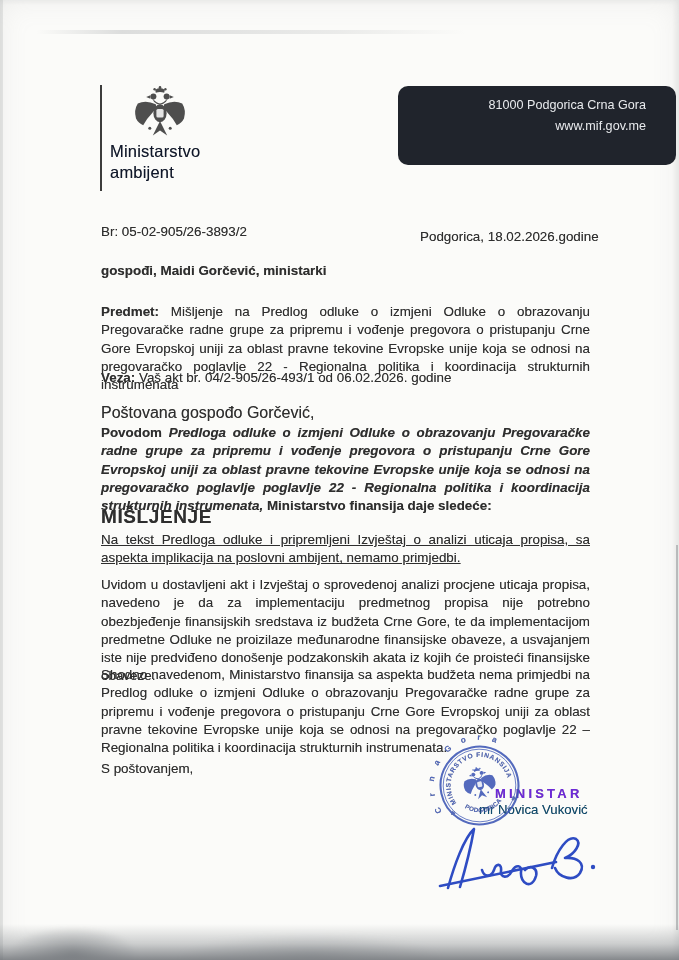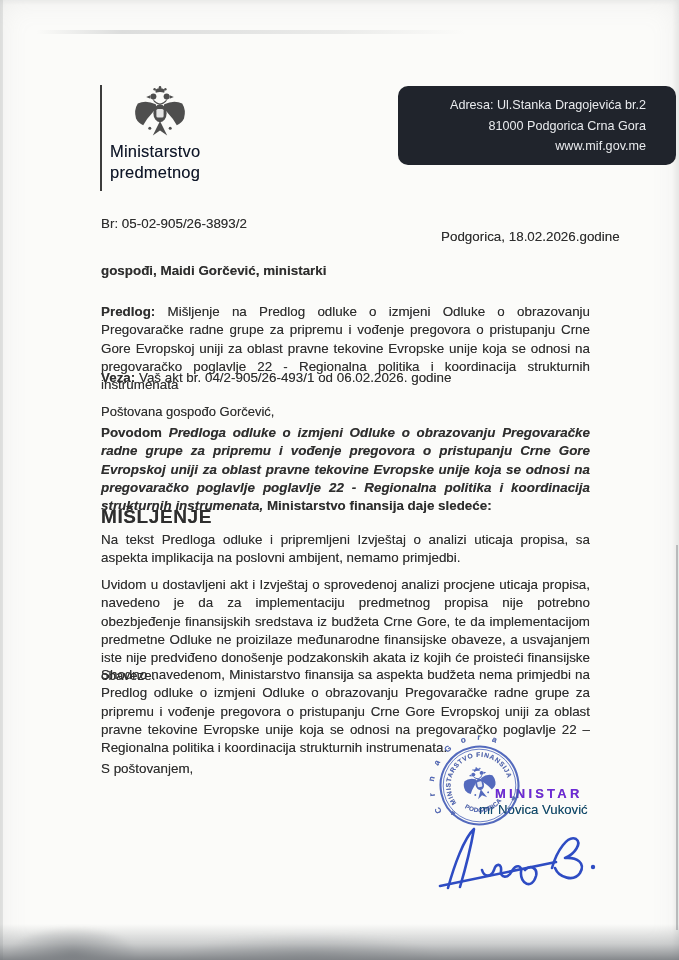--- a/index.html
+++ b/index.html
@@ -22,30 +22,30 @@
   .crest{left:124px;top:85px;width:72px;height:54px;color:#4e4e4e;}
   .ministry{left:110px;top:141px;font-size:16.5px;line-height:20.5px;color:#0f172a;letter-spacing:.2px;}
 
   .addr-box{
     left:398px;top:86px;width:278px;height:79px;box-sizing:border-box;
     background:#20242c;border-radius:10px;color:#e9ebee;
     font-size:12.6px;line-height:20.5px;text-align:right;
     padding:9px 30px 0 0;text-shadow:none;
   }
 
-  .refnum{left:101px;top:216px;font-size:13.4px;text-align:right;}
-  .date{left:441px;top:229px;font-size:13.4px;}
+  .refnum{left:101px;top:224px;font-size:13.4px;text-align:right;}
+  .date{left:420px;top:229px;font-size:13.4px;}
 
   .recipient{left:101px;top:261px;width:505px;font-size:13.4px;line-height:19.5px;}
   .subject{left:101px;top:303px;width:489px;}
   .veza{left:101px;top:370px;font-size:13.4px;}
-  .salut{left:101px;top:404px;font-size:13px;}
+  .salut{left:101px;top:404px;font-size:16px;}
   .para1{left:101px;top:424px;width:489px;font-weight:bold;}
   .heading{left:101px;top:506px;width:489px;text-align:left;font-size:19px;letter-spacing:.6px;}
-  .p2{left:101px;top:531px;width:489px;}
+  .p2{left:101px;top:531px;width:489px;text-decoration:underline;}
   .p3{left:101px;top:576px;width:489px;}
   .p4{left:101px;top:666px;width:489px;}
   .closing{left:101px;top:761px;font-size:13.4px;}
 
   .min-title{left:495px;top:786px;font-size:13px;letter-spacing:3.2px;color:#6d28d9;}
   .min-name{left:479px;top:802px;font-size:13.2px;color:#0c4a6e;}
 
   .stamp{left:427px;top:733px;width:105px;height:105px;color:#3d57b5;opacity:.88;}
   .sig{left:438px;top:824px;width:170px;height:70px;}
 
@@ -88,37 +88,36 @@
       </g>
     </defs>
   </svg>
 
   <div class="abs lh-rule"></div>
   <svg class="abs crest" viewBox="0 0 100 90">
       <use href="#mne-eagle"></use>
     </svg>
   <div class="abs ministry">
     <div>Ministarstvo</div>
-    <div>predmetnog</div>
+    <div>ambijent</div>
   </div>
 
   <div class="abs addr-box">
-    <div>Adresa: Ul.Stanka Dragojevića br.2</div>
     <div>81000 Podgorica Crna Gora</div>
     <div>www.mif.gov.me</div>
   </div>
 
   <div class="abs refnum">Br: 05-02-905/26-3893/2</div>
   <div class="abs date">Podgorica, 18.02.2026.godine</div>
 
   <div class="abs recipient">
     <div class="b">gospođi, Maidi Gorčević, ministarki</div>
   </div>
 
-  <p class="abs just body-text subject"><span class="b">Predlog:</span><span> Mišljenje na Predlog odluke o izmjeni Odluke o obrazovanju Pregovaračke radne grupe za pripremu i vođenje pregovora o pristupanju Crne Gore Evropskoj uniji za oblast pravne tekovine Evropske unije koja se odnosi na pregovaračko poglavlje 22 - Regionalna politika i koordinacija strukturnih instrumenata</span></p>
+  <p class="abs just body-text subject"><span class="b">Predmet:</span><span> Mišljenje na Predlog odluke o izmjeni Odluke o obrazovanju Pregovaračke radne grupe za pripremu i vođenje pregovora o pristupanju Crne Gore Evropskoj uniji za oblast pravne tekovine Evropske unije koja se odnosi na pregovaračko poglavlje 22 - Regionalna politika i koordinacija strukturnih instrumenata</span></p>
   <p class="abs veza"><span class="b">Veza:</span><span> Vaš akt br. 04/2-905/26-493/1 od 06.02.2026. godine</span></p>
 
   <div class="abs salut">Poštovana gospođo Gorčević,</div>
 
   <p class="abs just body-text para1"><span>Povodom </span><span class="i">Predloga odluke o izmjeni Odluke o obrazovanju Pregovaračke radne grupe za pripremu i vođenje pregovora o pristupanju Crne Gore Evropskoj uniji za oblast pravne tekovine Evropske unije koja se odnosi na pregovaračko poglavlje poglavlje 22 - Regionalna politika i koordinacija strukturnih instrumenata,</span><span> Ministarstvo finansija daje sledeće:</span></p>
 
   <div class="abs heading b">MIŠLJENJE</div>
 
   <p class="abs just body-text p2">Na tekst Predloga odluke i pripremljeni Izvještaj o analizi uticaja propisa, sa aspekta implikacija na poslovni ambijent, nemamo primjedbi.</p>
   <p class="abs just body-text p3">Uvidom u dostavljeni akt i Izvještaj o sprovedenoj analizi procjene uticaja propisa, navedeno je da za implementaciju predmetnog propisa nije potrebno obezbjeđenje finansijskih sredstava iz budžeta Crne Gore, te da implementacijom predmetne Odluke ne proizilaze međunarodne finansijske obaveze, a usvajanjem iste nije predviđeno donošenje podzakonskih akata iz kojih će proisteći finansijske obaveze.</p>

